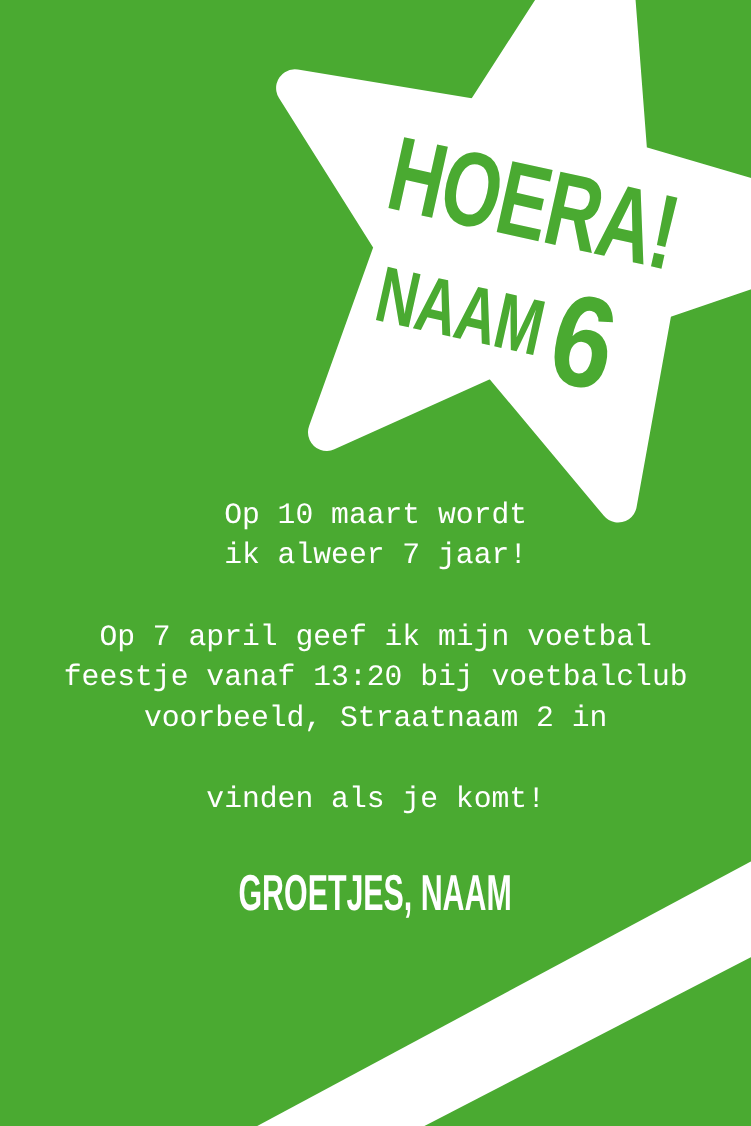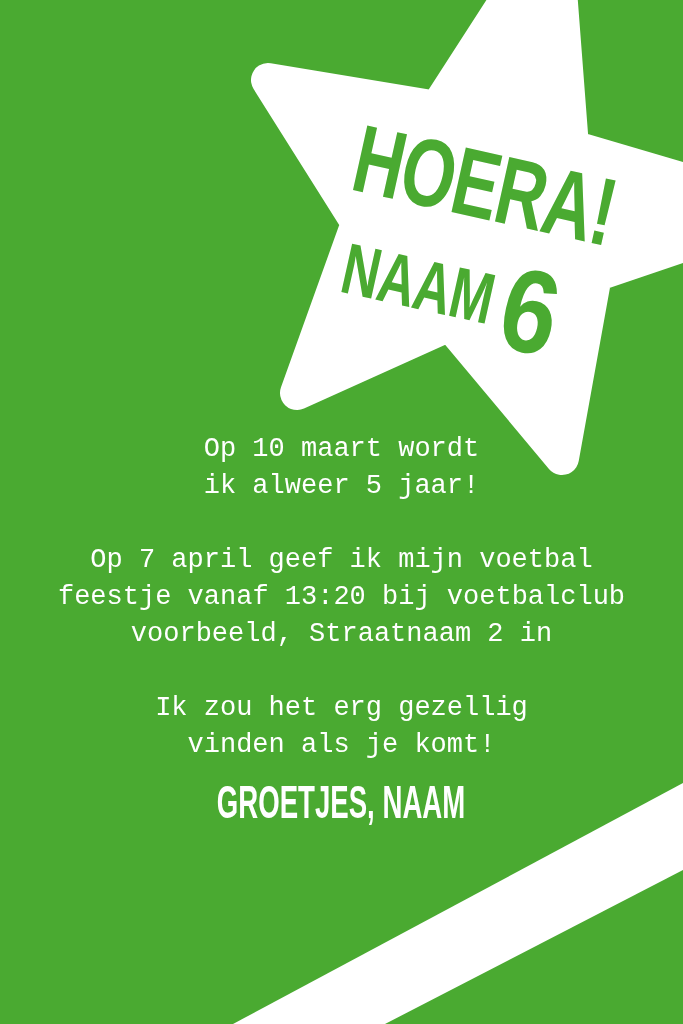--- a/index.html
+++ b/index.html
@@ -66,33 +66,33 @@
     line-height:1;
     margin-left:-48px;
     transform:translateY(-20px) scaleX(.85);
     transform-origin:0 0;
   }
 
   
   .message{
     position:absolute;
     left:0;
-    top:431px;
+    top:451px;
     width:100%;
     text-align:center;
     color:var(--white);
     font-family:"Liberation Mono","DejaVu Sans Mono",monospace;
     font-size:27px;
     line-height:37px;
   }
   .para{margin-top:37px;}
   .para:first-child{margin-top:0;}
 
   .signoff{
-    margin-top:15px;
+    margin-top:41px;
     color:var(--white);
   }
   .signoff .signoff-text{
     display:inline-block;
     font-family:"Liberation Sans",sans-serif;
     font-weight:bold;
     font-size:46px;
     line-height:1;
     transform:scaleX(.6);
     transform-origin:50% 50%;
@@ -116,29 +116,28 @@
     </div>
     <div class="h-line2">
       <span class="naam">NAAM</span>
       <span class="age">6</span>
     </div>
   </div>
 
   <div class="message">
     <div class="para">
       <div>Op 10 maart wordt</div>
-      <div>ik alweer 5 jaar!</div>
+      <div>ik alweer 7 jaar!</div>
     </div>
     <div class="para">
       <div>Op 7 april geef ik mijn voetbal</div>
       <div>feestje vanaf 13:20 bij voetbalclub</div>
       <div>voorbeeld, Straatnaam 2 in</div>
     </div>
     <div class="para">
-      <div>Ik zou het erg gezellig</div>
       <div>vinden als je komt!</div>
     </div>
     <div class="signoff">
       <span class="signoff-text">GROETJES, NAAM</span>
     </div>
   </div>
 
 </div>
 
 </body></html>

